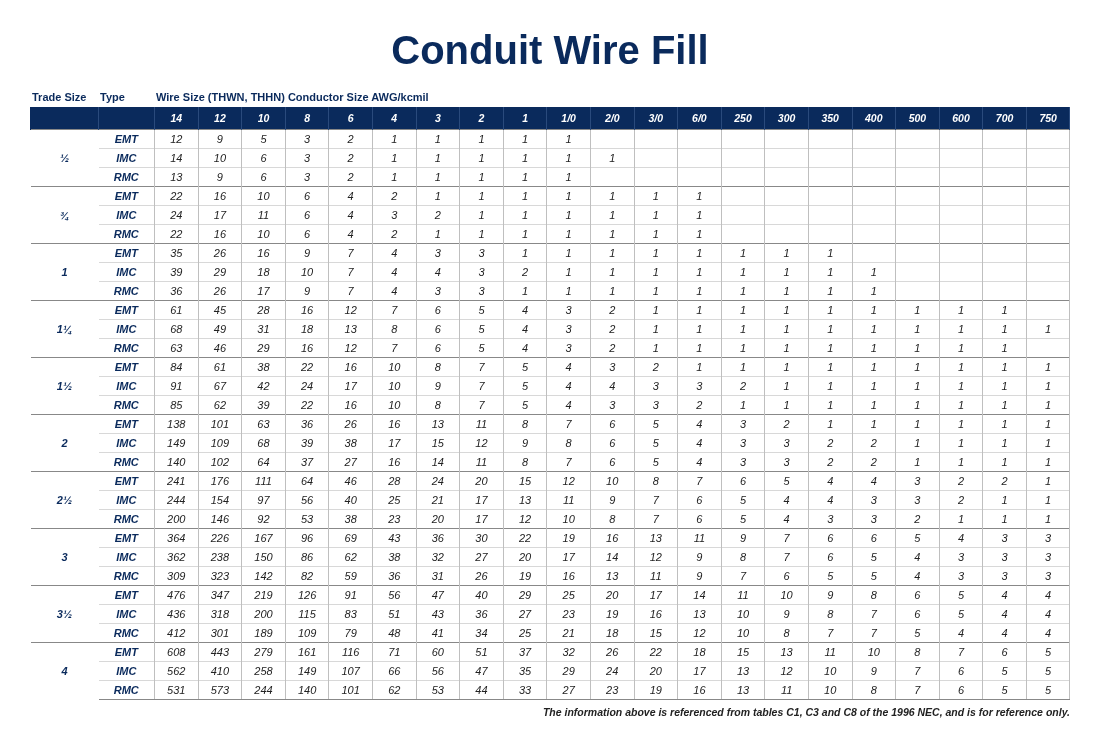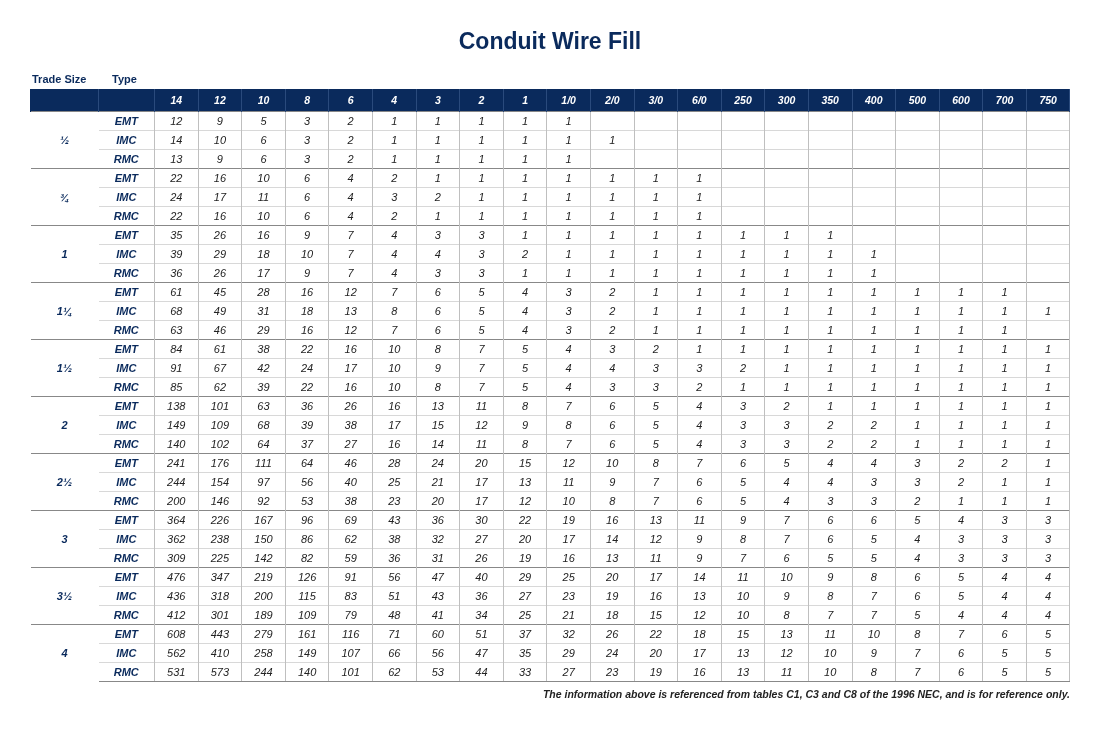--- a/index.html
+++ b/index.html
@@ -7,34 +7,34 @@
     padding: 20px 30px;
     font-family: Arial, Helvetica, sans-serif;
     background: #fff;
     color: #1a1a1a;
     width: 1100px;
     box-sizing: border-box;
   }
   h1 {
     text-align: center;
     color: #0a2a5c;
-    font-size: 23px;
+    font-size: 40px;
     font-weight: bold;
     margin: 8px 0 18px 0;
   }
   .headers {
     display: flex;
     color: #0a2a5c;
     font-weight: bold;
     font-size: 11px;
     margin-bottom: 4px;
     align-items: flex-end;
   }
   .headers .col-trade { width: 68px; padding-left: 2px; }
-  .headers .col-type  { width: 56px; margin-left: 12px; }
+  .headers .col-type  { width: 56px; }
   .headers .col-wire  { flex: 1; }
   table {
     border-collapse: collapse;
     width: 100%;
     table-layout: fixed;
     font-size: 11px;
     font-style: italic;
   }
   th, td {
     text-align: center;
@@ -84,20 +84,21 @@
   col.c-data  { width: 43.6px; }
 </style>
 </head>
 <body>
 
 <h1>Conduit Wire Fill</h1>
 
 <div class="headers">
   <div class="col-trade">Trade Size</div>
   <div class="col-type">Type</div>
+  <div class="col-wire">Wire Size (THWN, THHN) Conductor Size AWG/kcmil</div>
 </div>
 
 <table>
   <colgroup>
     <col class="c-trade">
       <col class="c-type">
     <col class="c-data">
       <col class="c-data">
       <col class="c-data">
       <col class="c-data">
@@ -703,21 +704,21 @@
         <td class="val">6</td>
         <td class="val">5</td>
         <td class="val">4</td>
         <td class="val">3</td>
         <td class="val">3</td>
         <td class="val">3</td>
       </tr>
       <tr>
         <td class="type-cell">RMC</td>
         <td class="val">309</td>
-        <td class="val">225</td>
+        <td class="val">323</td>
         <td class="val">142</td>
         <td class="val">82</td>
         <td class="val">59</td>
         <td class="val">36</td>
         <td class="val">31</td>
         <td class="val">26</td>
         <td class="val">19</td>
         <td class="val">16</td>
         <td class="val">13</td>
         <td class="val">11</td>

